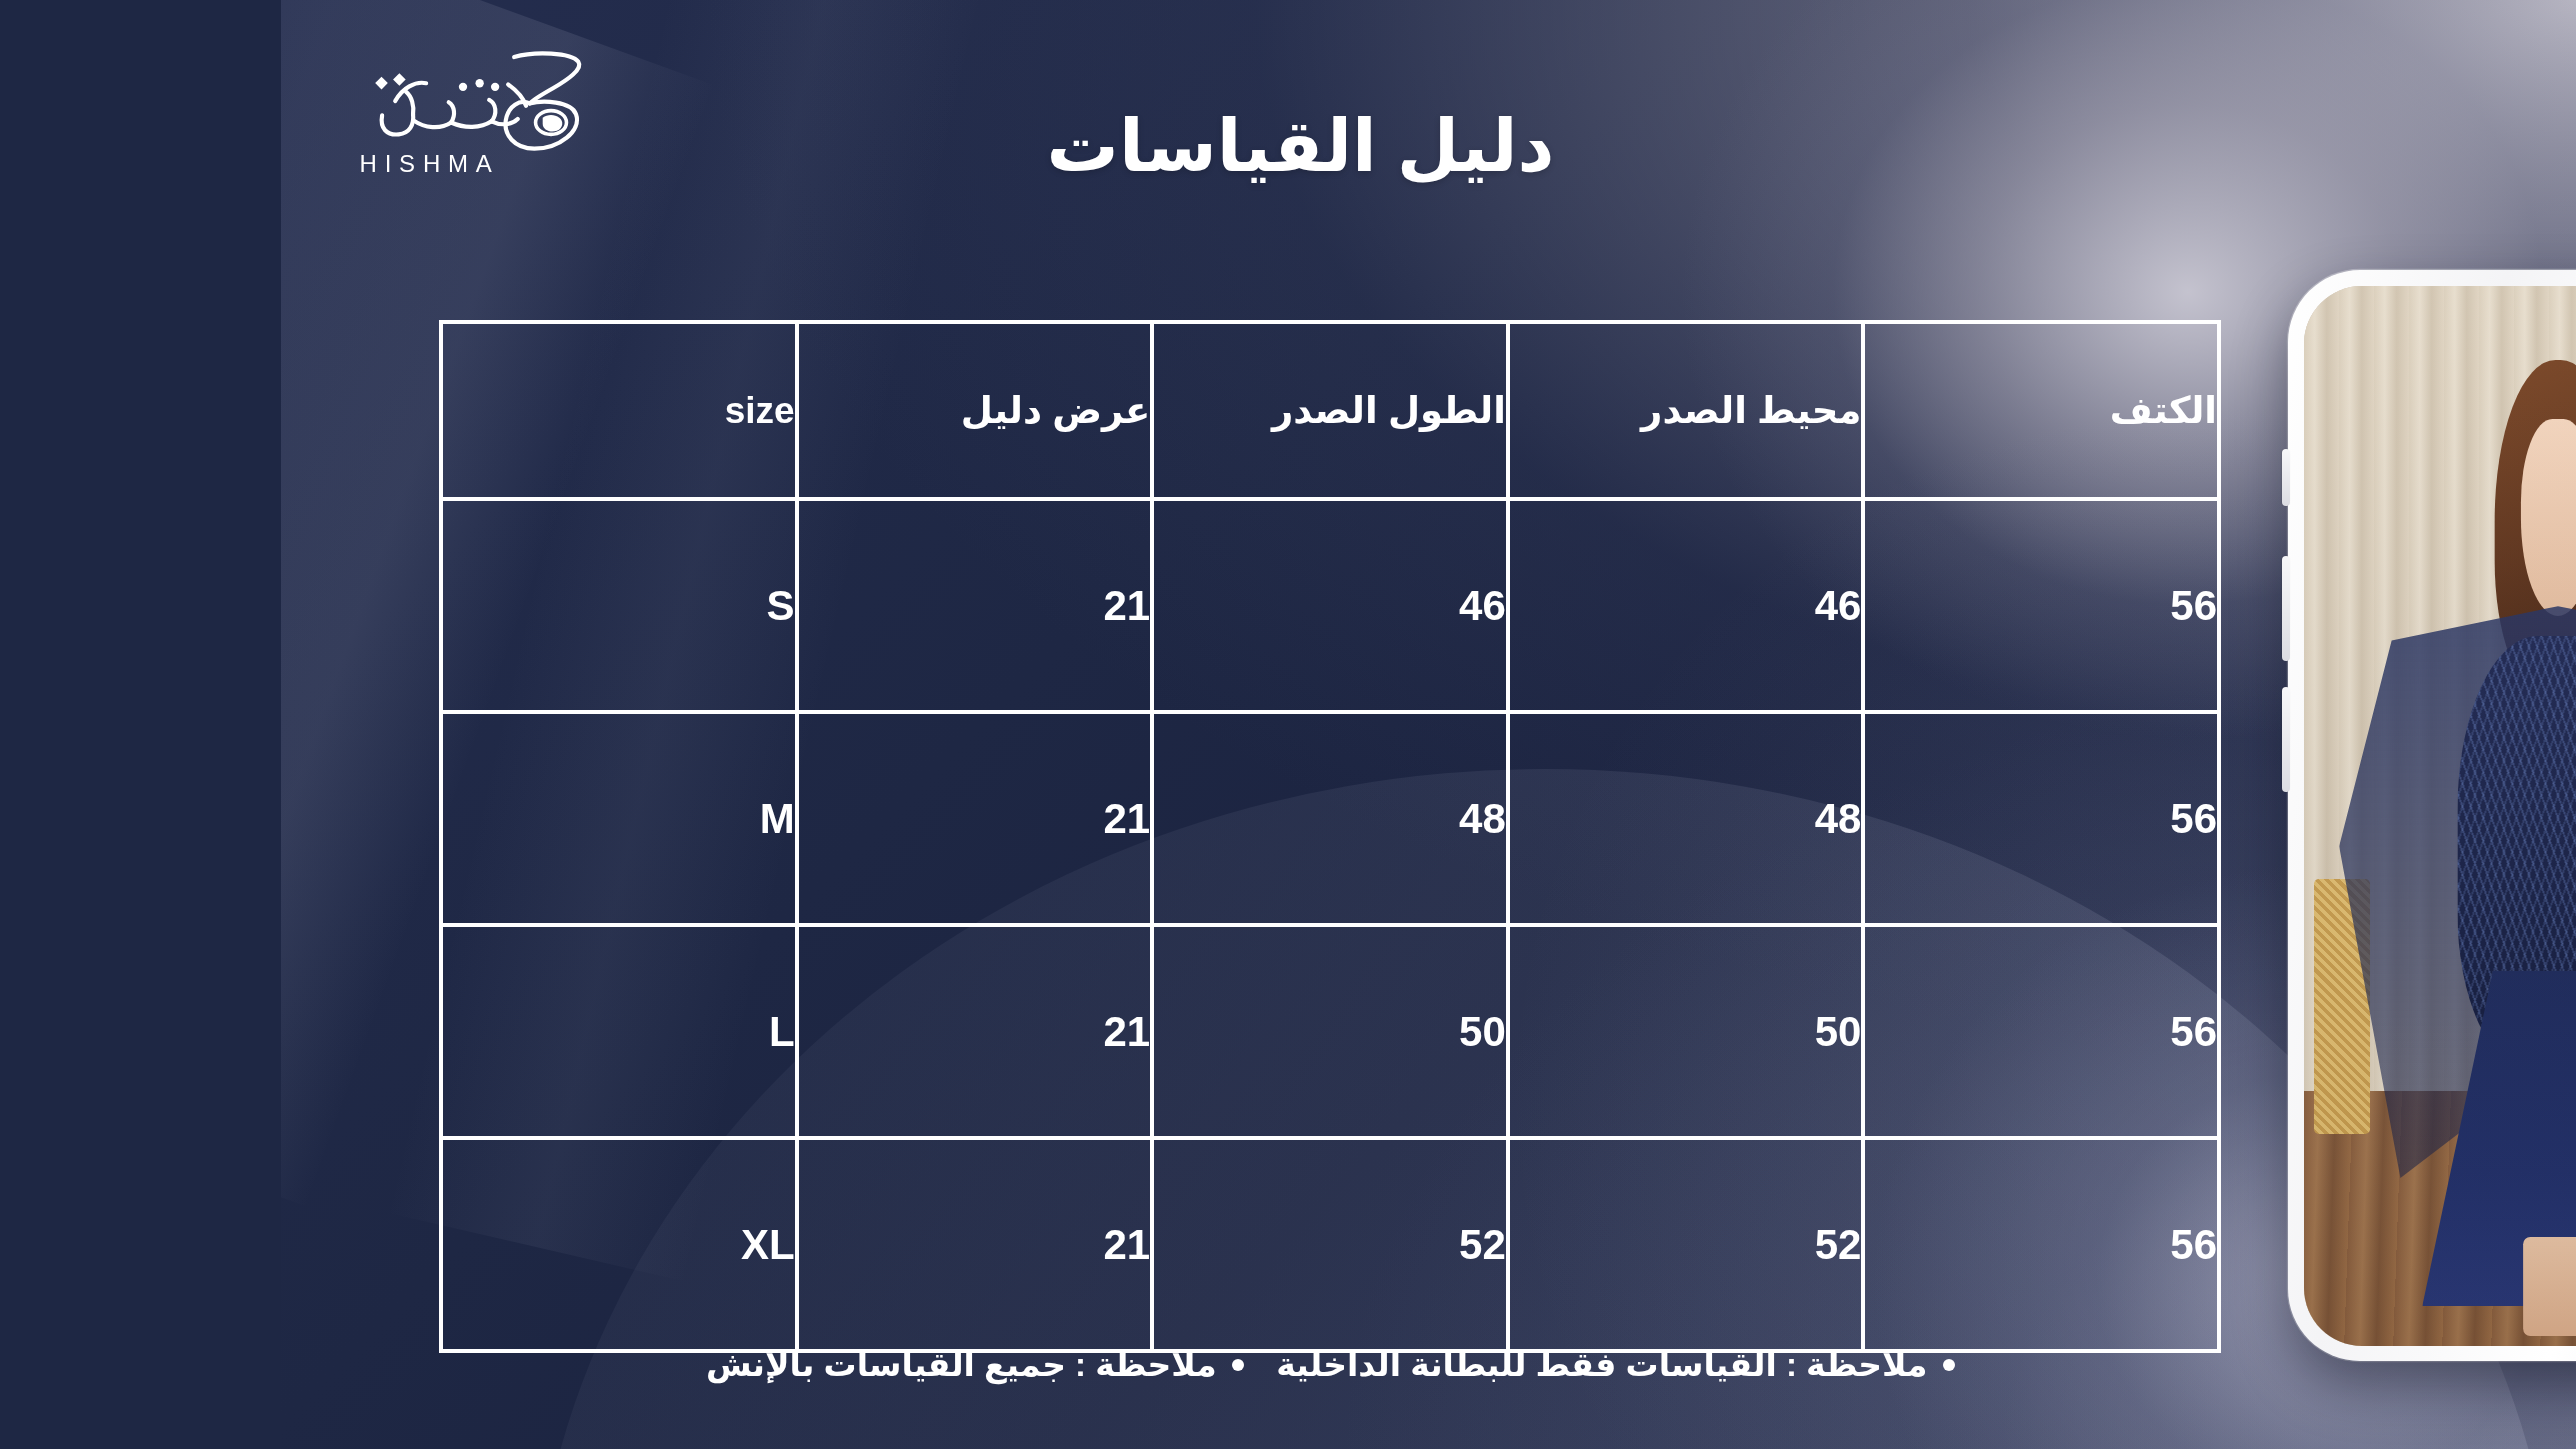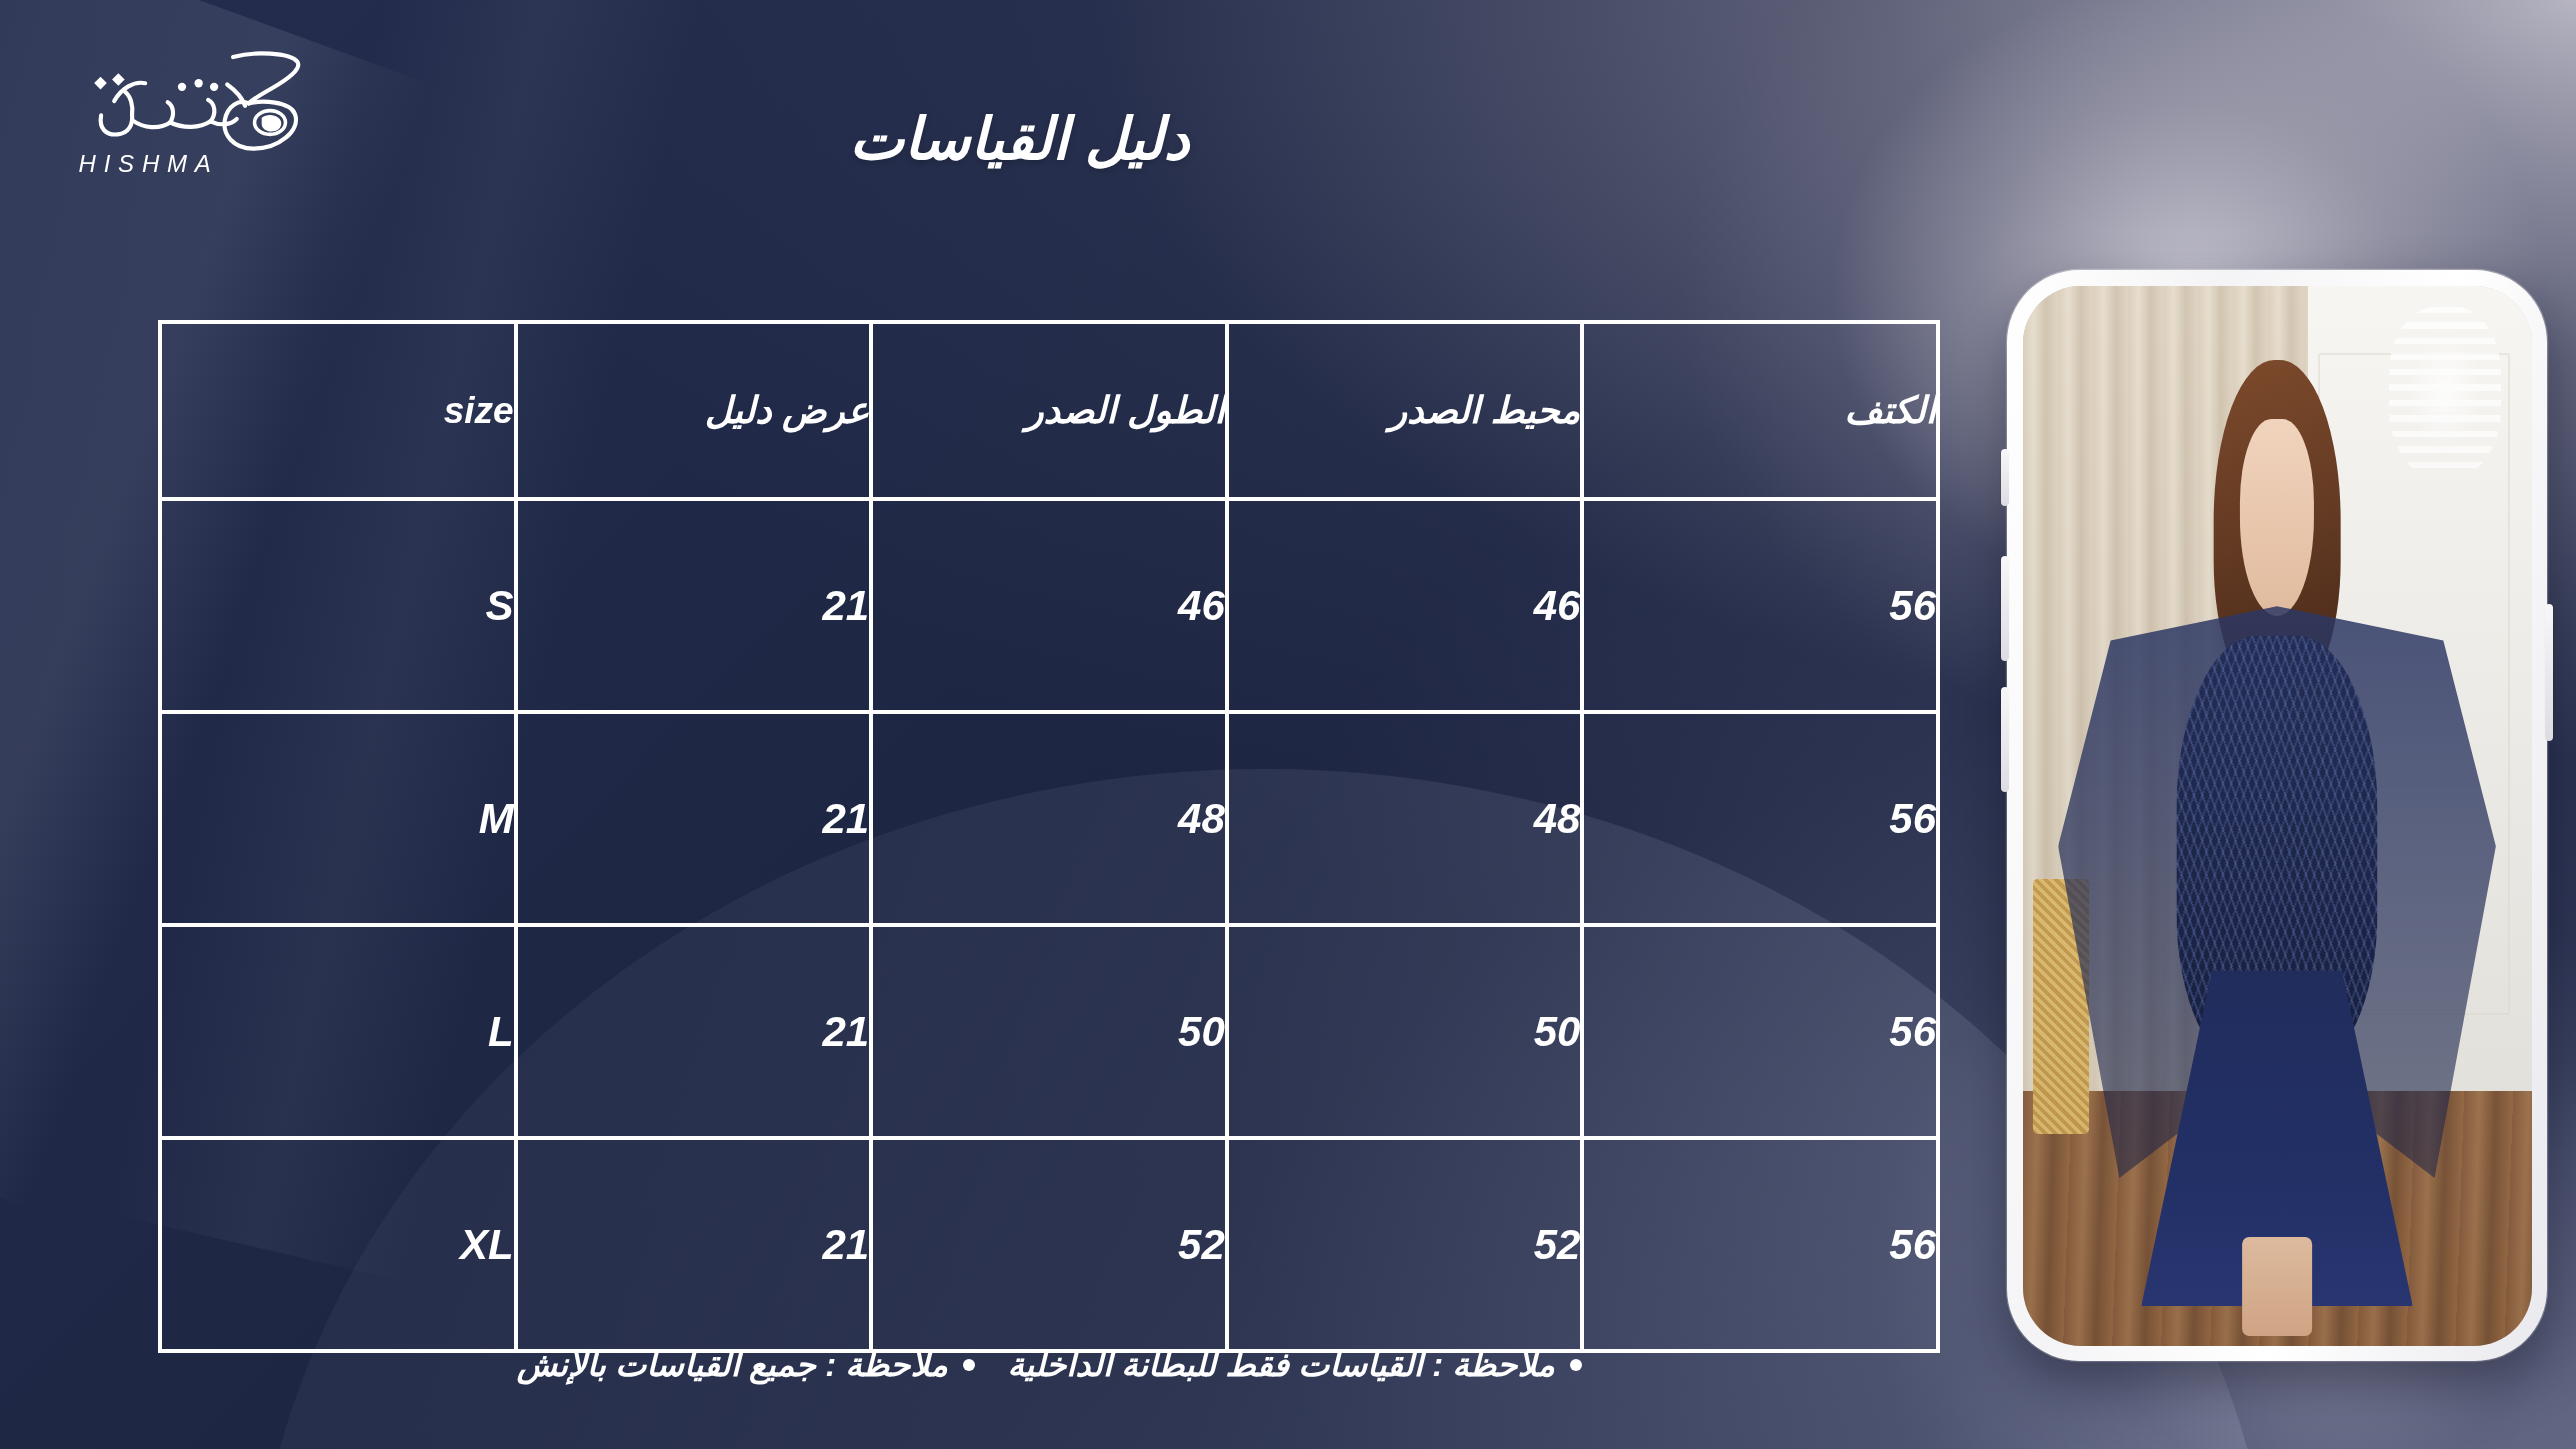--- a/index.html
+++ b/index.html
@@ -5,27 +5,26 @@
 <style>
   html,body{margin:0;padding:0;}
   body{
     width:2576px;height:1449px;
     font-family:"Liberation Sans","DejaVu Sans",sans-serif;
     background:#1e2744;
     overflow:hidden;
   }
   .stage{
     position:relative;
-    width:2576px;height:1449px;
+    width:2295px;height:1449px;
     overflow:hidden;
     background:
       radial-gradient(120% 110% at 100% 0%, rgba(190,188,200,0.95) 0%, rgba(150,148,166,0.55) 22%, rgba(70,76,108,0.18) 48%, rgba(30,39,68,0) 68%),
       radial-gradient(90% 90% at 102% 100%, rgba(150,150,170,0.55) 0%, rgba(80,85,115,0.25) 30%, rgba(30,39,68,0) 62%),
       linear-gradient(135deg,#242d4e 0%,#1e2744 38%,#1b2340 60%,#232c4d 100%);
-    font-style: italic;
   }
   
   .diag-band{
     position:absolute;
     left:-227px;top:-155px;
     width:704px;height:1193px;
     background:linear-gradient(90deg,rgba(255,255,255,0.0) 0%,rgba(190,193,214,0.10) 45%,rgba(190,193,214,0.13) 78%,rgba(255,255,255,0) 100%);
     transform:rotate(20deg);
     transform-origin:top left;
     pointer-events:none;
@@ -77,21 +76,21 @@
     position:absolute;left:21.5px;top:106px;
     color:#ffffff;font-size:24px;letter-spacing:7.8px;font-weight:400;
     font-family:"Liberation Sans",sans-serif;
   }
 
   
   .title{
     position:absolute;left:0;top:107px;width:2039px;
     text-align:center;
     color:#ffffff;
-    font-size:58px;
+    font-size:72px;
     font-weight:bold;
     letter-spacing:-1.2px;
     line-height:1.1;
     direction:rtl;
     text-shadow:0 1.8px 6px rgba(0,0,0,0.18);
   }
 
   
   .table-wrap{
     position:absolute;left:158px;top:320px;

